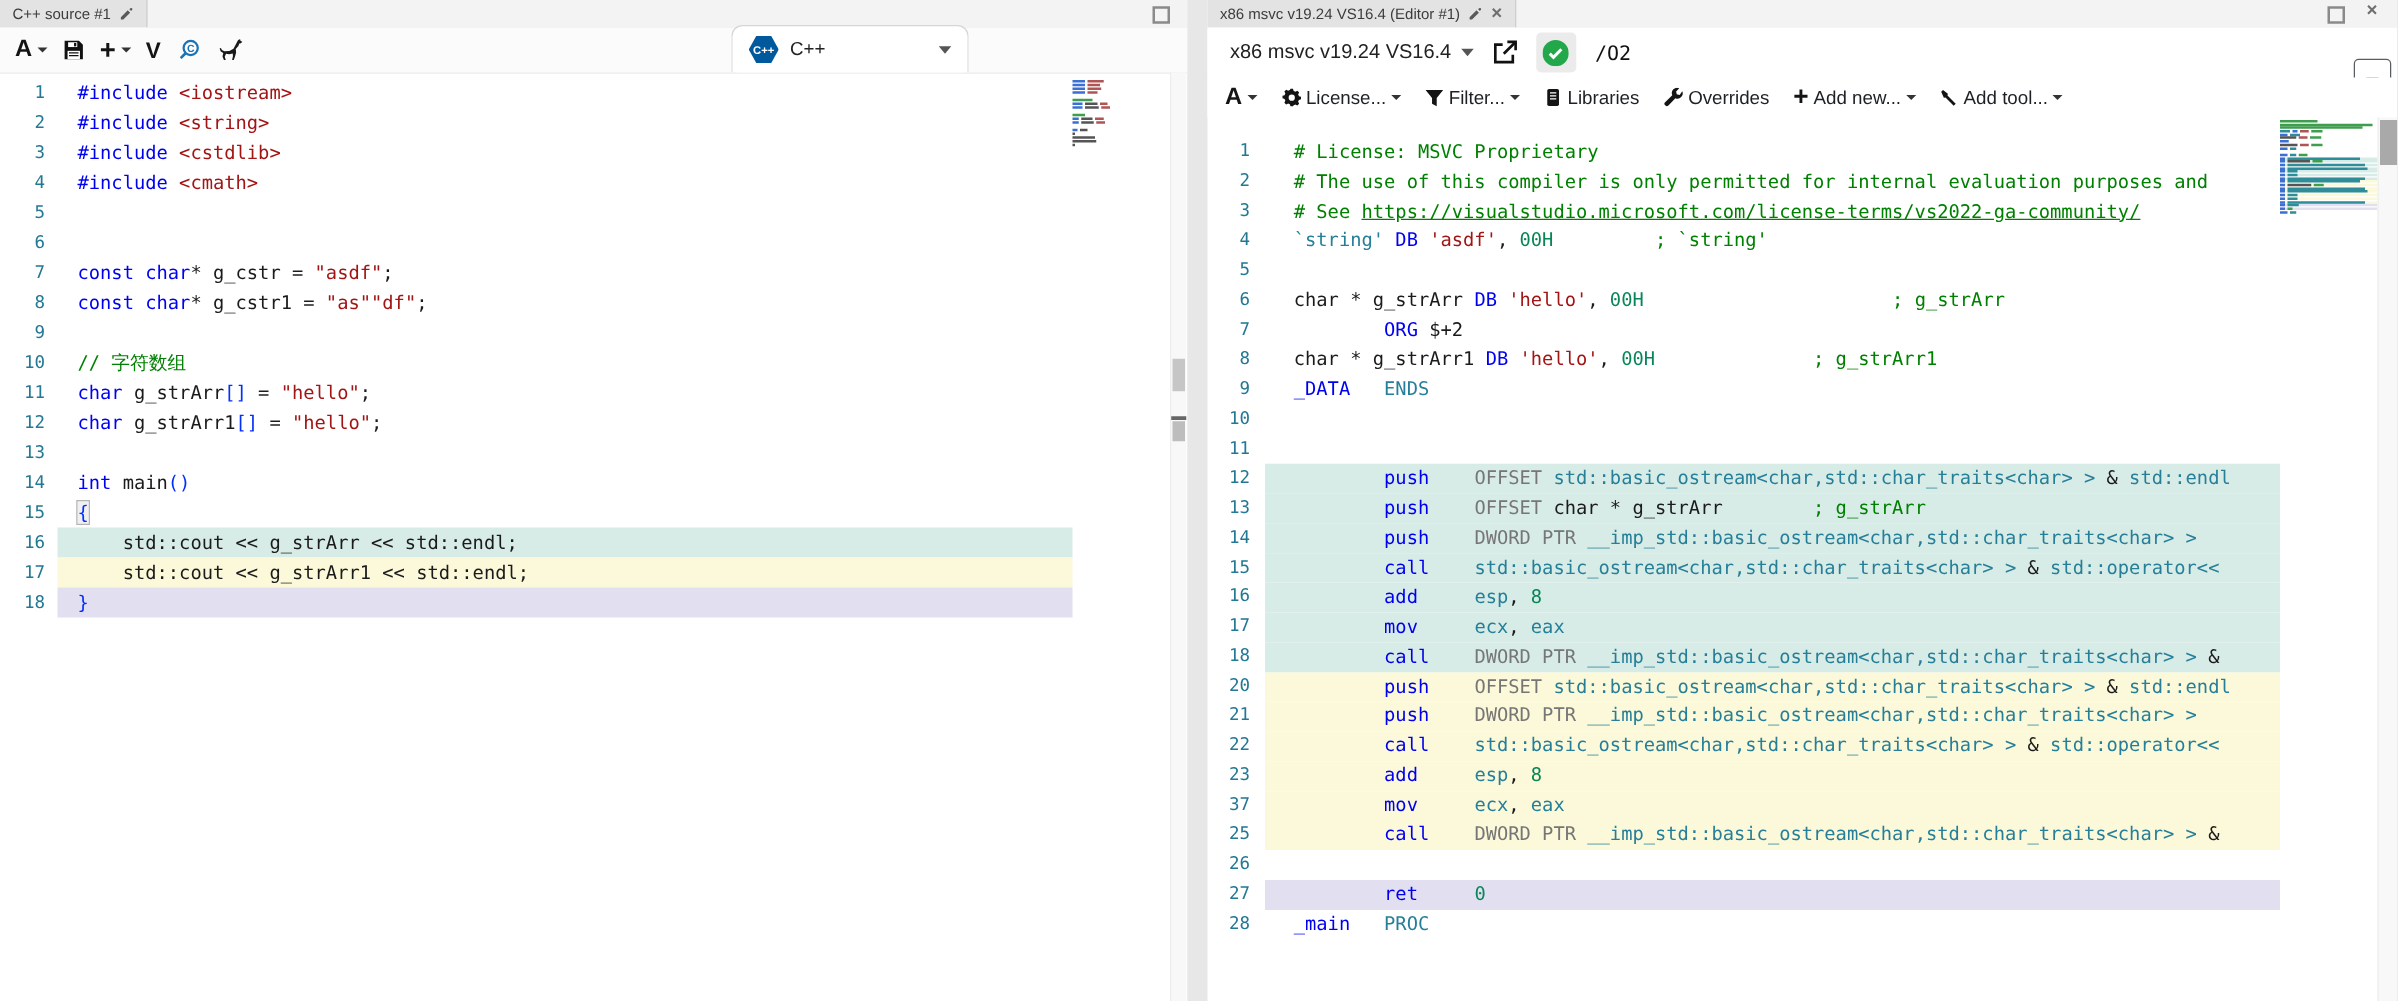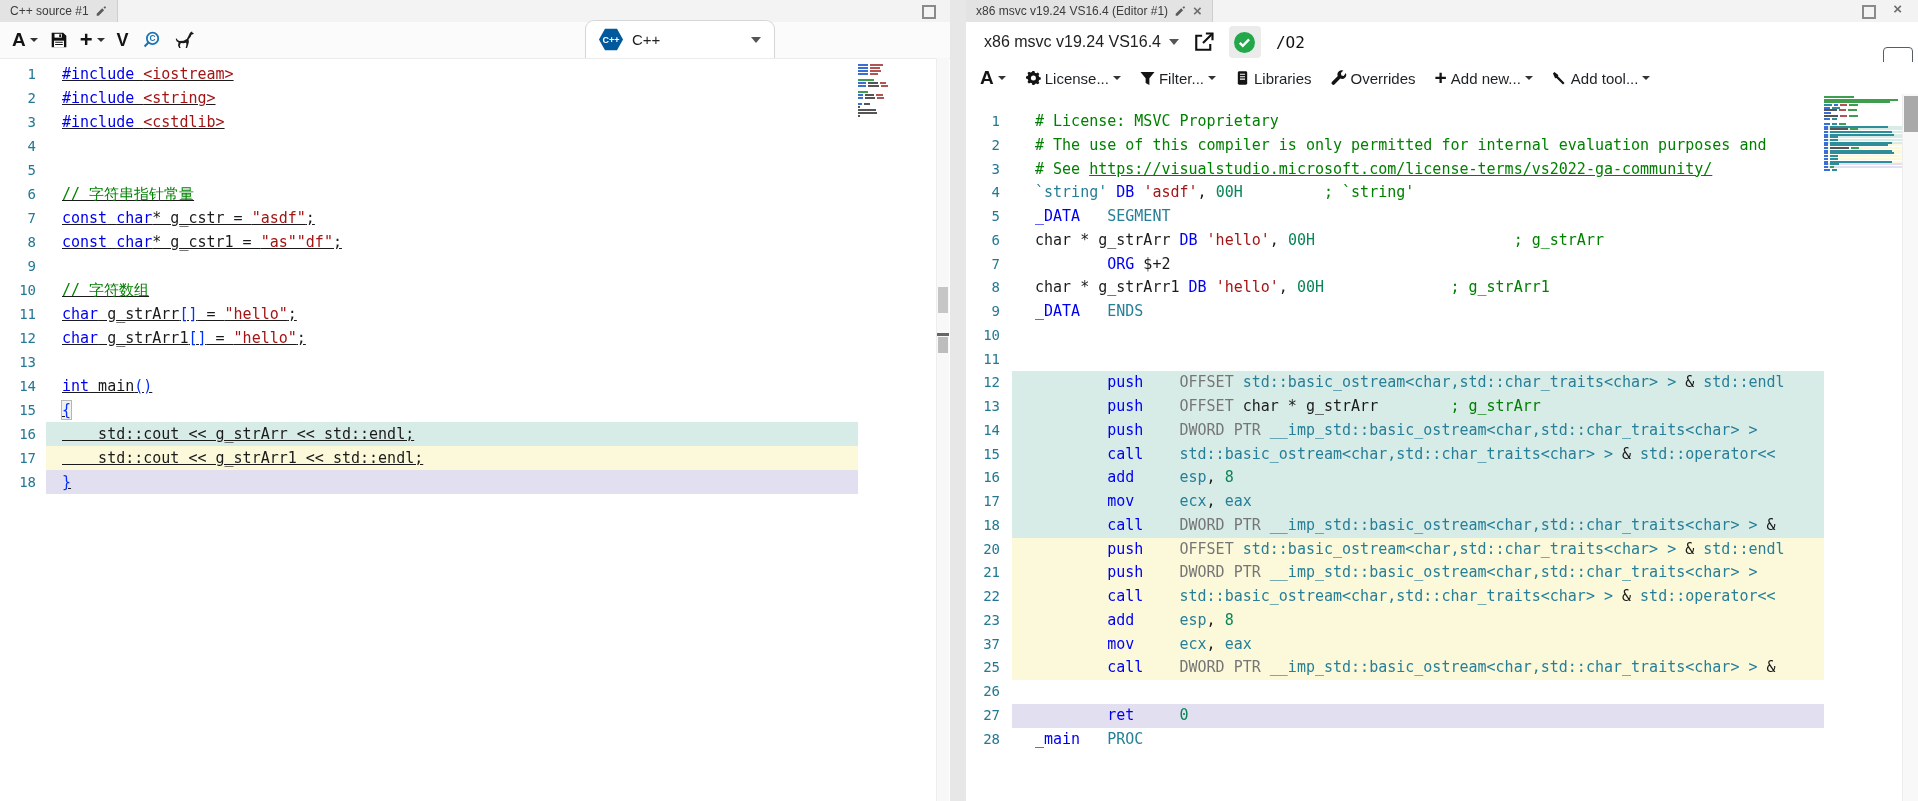--- a/index.html
+++ b/index.html
@@ -44,21 +44,21 @@
      display:flex;align-items:center;justify-content:center;background:#fff;}
 
   
   .editor{position:absolute;left:0;}
   #left-editor{top:62px;width:950px;}
   #right-editor{top:110px;width:952px;}
   .cl{display:flex;height:24px;line-height:24px;font-family:"DejaVu Sans Mono",monospace;font-size:15px;}
   #right-editor .cl{height:23.75px;line-height:23.75px;}
   .ln{flex:none;width:36px;text-align:right;color:#237893;font-size:14px;}
   .code{flex:1;margin-left:10px;padding-left:16px;white-space:pre;overflow:hidden;color:#1b1b1b;}
-  #left-editor .code{margin-right:92px;text-decoration:underline;}
+  #left-editor .code{margin-right:92px;}
   #right-editor .code{margin-right:94px;padding-left:23px;margin-left:12px;}
   #right-editor .ln{width:34px;}
   .band-teal{background:#d8ece7;}
   .band-yellow{background:#fbf9d9;}
   .band-purple{background:#e2dff0;}
   .tk-k{color:#0000f0;}
   .tk-s{color:#a31515;}
   .tk-c{color:#008000;}
   .tk-u{color:#008000;text-decoration:underline;}
   .tk-t{color:#267f99;}
@@ -155,28 +155,28 @@
         <div class="cl">
           <span class="ln">2</span>
           <span class="code"><span class="tk-k">#include </span><span class="tk-s">&lt;string&gt;</span></span>
         </div>
         <div class="cl">
           <span class="ln">3</span>
           <span class="code"><span class="tk-k">#include </span><span class="tk-s">&lt;cstdlib&gt;</span></span>
         </div>
         <div class="cl">
           <span class="ln">4</span>
+          <span class="code"><span class="tk-k">#include </span><span class="tk-s">&lt;cmath&gt;</span></span>
         </div>
         <div class="cl">
           <span class="ln">5</span>
           <span class="code"></span>
         </div>
         <div class="cl">
           <span class="ln">6</span>
-          <span class="code"><span class="tk-c">// 字符串指针常量</span></span>
         </div>
         <div class="cl">
           <span class="ln">7</span>
           <span class="code"><span class="tk-k">const</span><span class="tk-d"> </span><span class="tk-k">char</span><span class="tk-d">* g_cstr = </span><span class="tk-s">"asdf"</span><span class="tk-d">;</span></span>
         </div>
         <div class="cl">
           <span class="ln">8</span>
           <span class="code"><span class="tk-k">const</span><span class="tk-d"> </span><span class="tk-k">char</span><span class="tk-d">* g_cstr1 = </span><span class="tk-s">"as""df"</span><span class="tk-d">;</span></span>
         </div>
         <div class="cl">
@@ -389,21 +389,20 @@
         <div class="cl">
           <span class="ln">3</span>
           <span class="code"><span class="tk-c"># See </span><span class="tk-u">https://visualstudio.microsoft.com/license-terms/vs2022-ga-community/</span></span>
         </div>
         <div class="cl">
           <span class="ln">4</span>
           <span class="code"><span class="tk-t">`string'</span><span class="tk-d"> </span><span class="tk-k">DB</span><span class="tk-d"> </span><span class="tk-s">'asdf'</span><span class="tk-d">, </span><span class="tk-n">00H</span><span class="tk-d">         </span><span class="tk-c">; `string'</span></span>
         </div>
         <div class="cl">
           <span class="ln">5</span>
-          <span class="code"><span class="tk-k">_DATA</span><span class="tk-d">   </span><span class="tk-t">SEGMENT</span></span>
         </div>
         <div class="cl">
           <span class="ln">6</span>
           <span class="code"><span class="tk-d">char * g_strArr </span><span class="tk-k">DB</span><span class="tk-d"> </span><span class="tk-s">'hello'</span><span class="tk-d">, </span><span class="tk-n">00H</span><span class="tk-d">                      </span><span class="tk-c">; g_strArr</span></span>
         </div>
         <div class="cl">
           <span class="ln">7</span>
           <span class="code"><span class="tk-d">        </span><span class="tk-k">ORG</span><span class="tk-d"> $+2</span></span>
         </div>
         <div class="cl">

